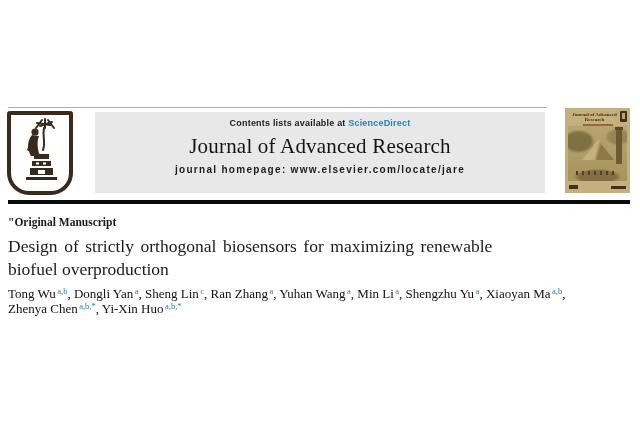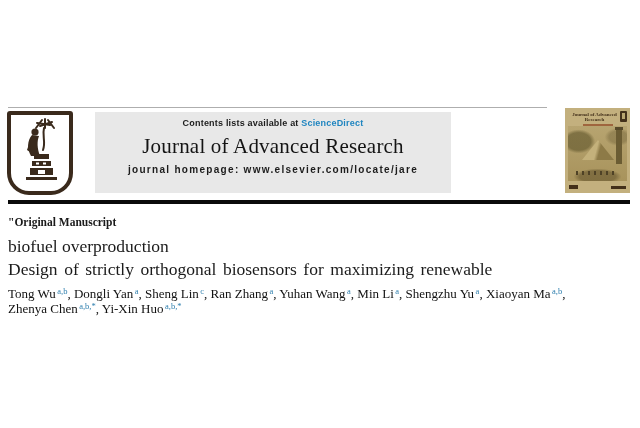--- a/index.html
+++ b/index.html
@@ -19,21 +19,21 @@
   .topline{position:absolute;left:8px;top:107px;width:539px;height:1px;background:#aeaeae;}
   
   .elsevier-logo{
     position:absolute;left:7px;top:111px;width:58px;height:76px;background:#fff;
     border:4px solid var(--logo-brown);
     border-radius:3px 3px 22px 22px;
   }
   .elsevier-logo svg{display:block;margin:1px auto 0 auto;}
   
   .banner{
-    position:absolute;left:95px;top:112px;width:356px;height:81px;
+    position:absolute;left:95px;top:112px;width:450px;height:81px;
     background:var(--banner-gray);text-align:center;
   }
   .contents-line{
     padding-top:6px;font-family:"Liberation Sans",sans-serif;font-size:9px;
     font-weight:bold;color:#1c1c1c;letter-spacing:.2px;
   }
   .sd-link{color:var(--link-blue);text-decoration:none;cursor:pointer;}
   .journal-title{
     margin-top:6px;font-family:"Liberation Serif",serif;font-size:21px;
     font-weight:normal;color:#141414;letter-spacing:.2px;
@@ -148,19 +148,19 @@
     </div>
     <div class="cover-footer-left"></div>
     <div class="cover-footer-right"></div>
   </div>
 
   <div class="black-rule"></div>
 
   <div class="article-type">"Original Manuscript</div>
 
   <h1 class="article-title">
+    <span class="title-line l1">Design of strictly orthogonal biosensors for maximizing renewable</span>
     <span class="title-line l2">biofuel overproduction</span>
-    <span class="title-line l1">Design of strictly orthogonal biosensors for maximizing renewable</span>
   </h1>
 
   <p class="author-list"><span>Tong Wu</span><sup class="aff">a,b</sup>, <span>Dongli Yan</span><sup class="aff">a</sup>, <span>Sheng Lin</span><sup class="aff">c</sup>, <span>Ran Zhang</span><sup class="aff">a</sup>, <span>Yuhan Wang</span><sup class="aff">a</sup>, <span>Min Li</span><sup class="aff">a</sup>, <span>Shengzhu Yu</span><sup class="aff">a</sup>, <span>Xiaoyan Ma</span><sup class="aff">a,b</sup>, <br><span>Zhenya Chen</span><sup class="aff">a,b,*</sup>, <span>Yi-Xin Huo</span><sup class="aff">a,b,*</sup></p>
 
 </div>
 
 </body></html>

